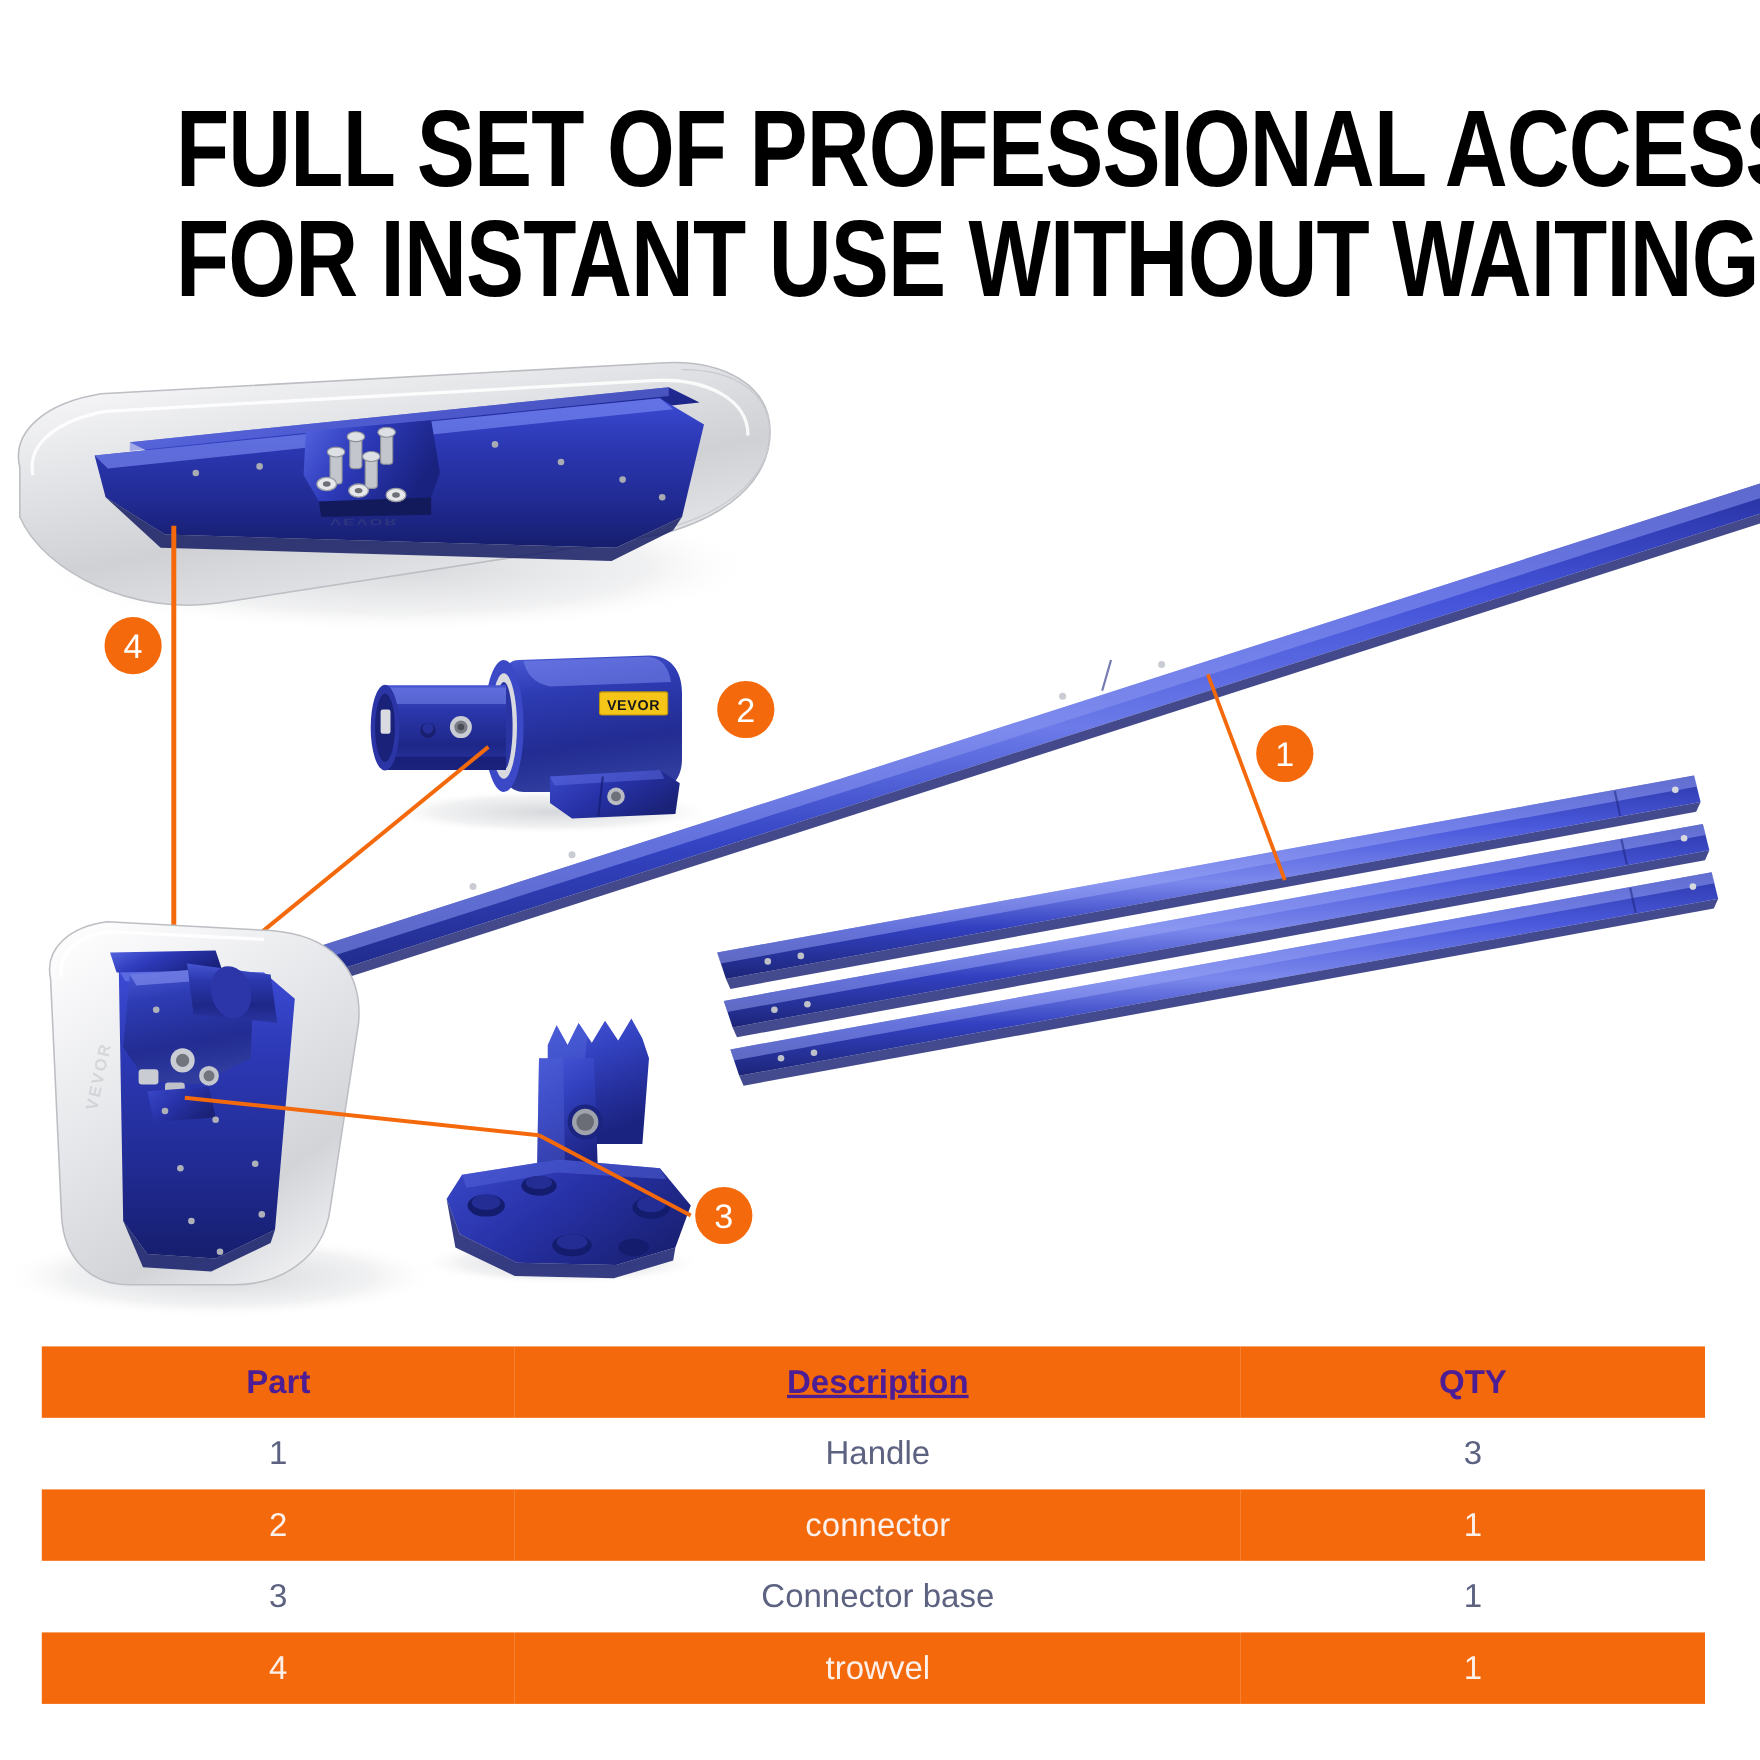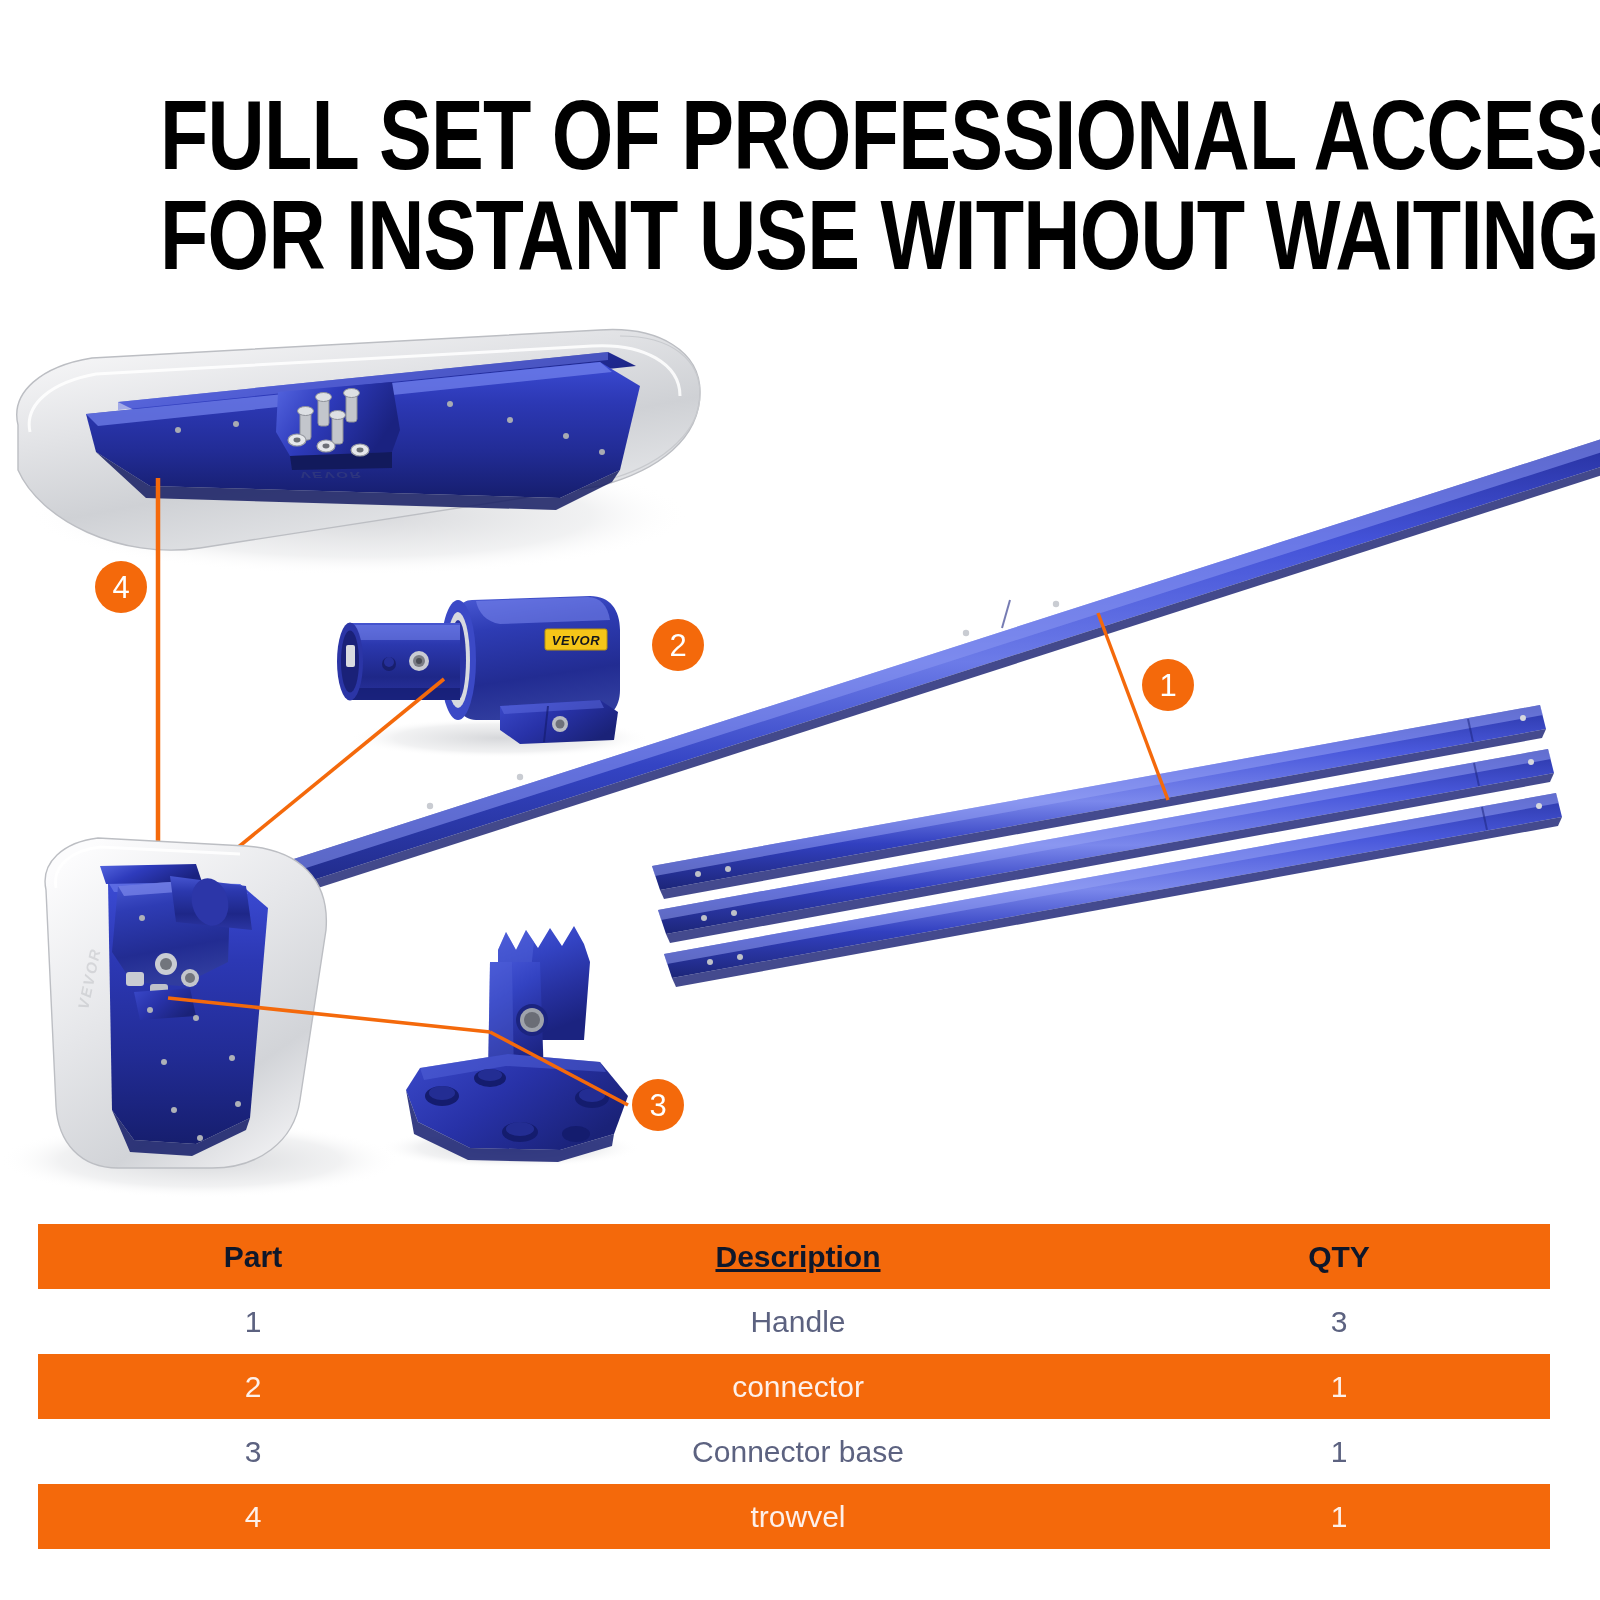--- a/index.html
+++ b/index.html
@@ -25,21 +25,21 @@
     letter-spacing: -1px;
     color: #000000;
     transform: scaleX(0.80);
     transform-origin: center center;
     white-space: nowrap;
   }
   .title-line.l1 { font-size: 99px; }
   .title-line.l2 { font-size: 99px; margin-top: 6px; }
 
   
-  .art { position: absolute; left: 0; top: 0; width: 1600px; height: 1600px; font-style: italic; }
+  .art { position: absolute; left: 0; top: 0; width: 1600px; height: 1600px; }
   svg.art-svg { position: absolute; left: 0; top: 0; width: 1600px; height: 1600px; }
 
   
   .badge {
     position: absolute;
     width: 52px; height: 52px;
     border-radius: 50%;
     background: #F4690B;
     color: #ffffff;
     font-size: 31px;
@@ -60,21 +60,21 @@
     width: 1512px;
     border-collapse: collapse;
     table-layout: fixed;
   }
   .parts-table th, .parts-table td {
     text-align: center;
     font-family: "Liberation Sans", sans-serif;
   }
   .parts-table thead th {
     background: #F4690B;
-    color: #0f172a;
+    color: #4c1d95;
     font-size: 30px;
     font-weight: 700;
     height: 65px;
     padding: 0;
   }
   .parts-table tbody td {
     font-size: 30px;
     font-weight: 400;
     height: 65px;
     padding: 0;

